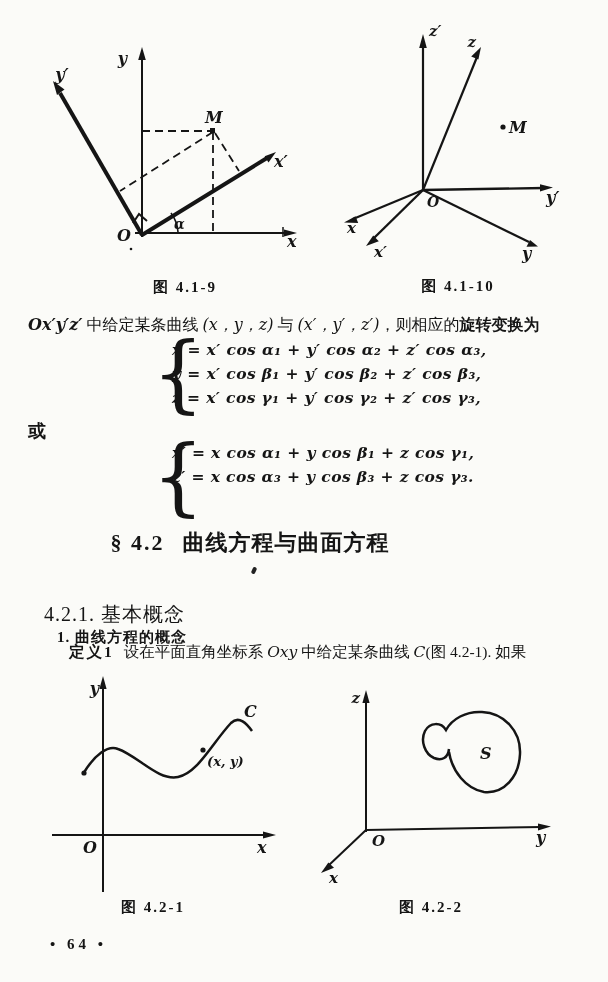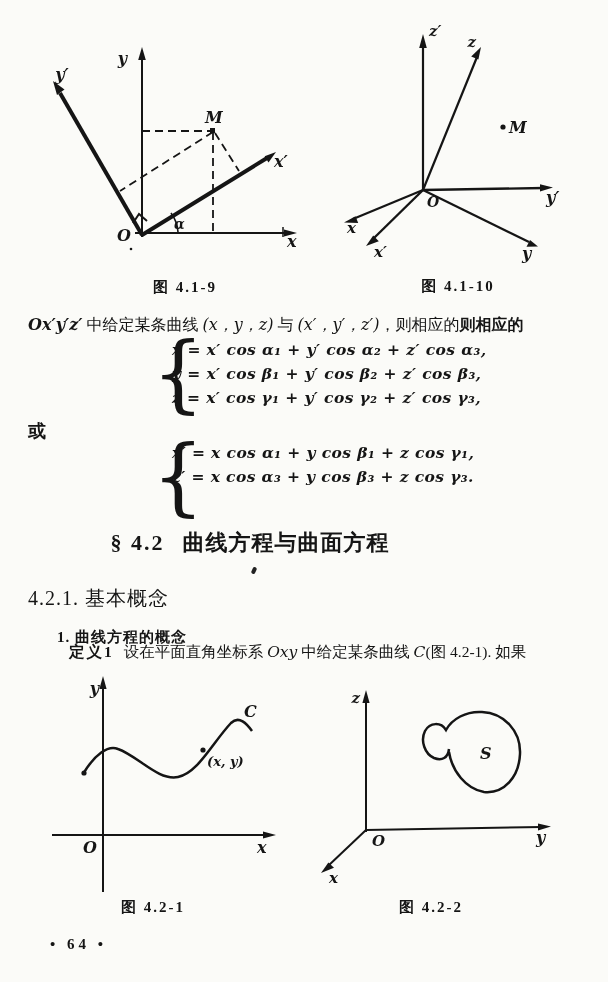--- a/index.html
+++ b/index.html
@@ -131,21 +131,21 @@
     <text x="546" y="203" font-size="16">y′</text>
     <text x="522" y="259" font-size="16">y</text>
     <text x="347" y="233" font-size="15">x</text>
     <text x="374" y="257" font-size="15">x′</text>
     <text x="509" y="133" font-size="16">M</text>
     <text x="427" y="207" font-size="14">O</text>
   </svg>
   <div class="caption" style="left:373px;top:277px;">图  4.1-10</div>
 
   <p class="para" style="top:296px;">
-    <span class="mathvar bold">Ox′y′z′</span><span> 中给定某条曲线 </span><span class="mathvar">(x，y，z)</span><span> 与 </span><span class="mathvar">(x′，y′，z′)</span><span>，则相应的</span><span class="bold">则相应的</span>
+    <span class="mathvar bold">Ox′y′z′</span><span> 中给定某条曲线 </span><span class="mathvar">(x，y，z)</span><span> 与 </span><span class="mathvar">(x′，y′，z′)</span><span>，则相应的</span><span class="bold">旋转变换为</span>
   </p>
 
   <div class="eq-block" style="left:172px;top:338px;">
     <span class="eq-brace">{</span>
     <div class="eq-line">x = x′ cos α₁ + y′ cos α₂ + z′ cos α₃,</div>
     <div class="eq-line">y = x′ cos β₁ + y′ cos β₂ + z′ cos β₃,</div>
     <div class="eq-line">z = x′ cos γ₁ + y′ cos γ₂ + z′ cos γ₃,</div>
   </div>
 
   <div class="or-label" style="top:419px;">或</div>
@@ -154,21 +154,21 @@
     <span class="eq-brace">{</span>
     <div class="eq-line">x′ = x cos α₁ + y cos β₁ + z cos γ₁,</div>
     <div class="eq-line">z′ = x cos α₃ + y cos β₃ + z cos γ₃.</div>
   </div>
 
   <h2 class="section-heading" style="top:528px;margin:0;">
     <span class="num">§ 4.2</span><span>曲线方程与曲面方程</span>
   </h2>
   <div class="speck"></div>
 
-  <h3 class="subsection-heading" style="top:585px;margin:0;">4.2.1. 基本概念</h3>
+  <h3 class="subsection-heading" style="top:585px;margin:16px;">4.2.1. 基本概念</h3>
 
   <div class="list-item" style="top:628px;">1. 曲线方程的概念</div>
 
   <p class="definition" style="top:630px;margin:12px;">
     <span class="def-label">定义1</span><span>设在平面直角坐标系 </span><span class="mathvar">Oxy</span><span> 中给定某条曲线 </span><span class="mathvar">C</span><span>(图 4.2-1). 如果</span>
   </p>
 
   <svg style="left:0;top:670px;" width="304" height="250" viewBox="0 670 304 250">
     <line x1="103" y1="892" x2="103" y2="684" stroke-width="2"></line>
     <polygon points="103,676 99.4,689 106.6,689"></polygon>

